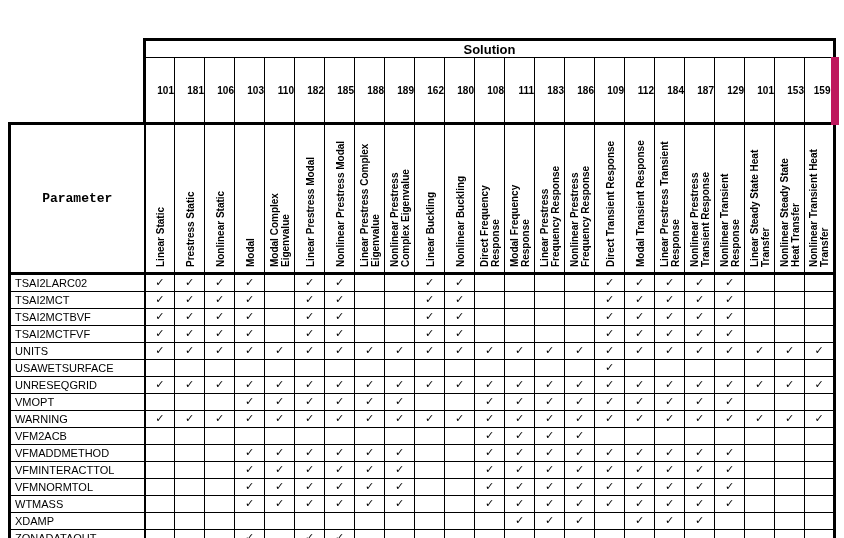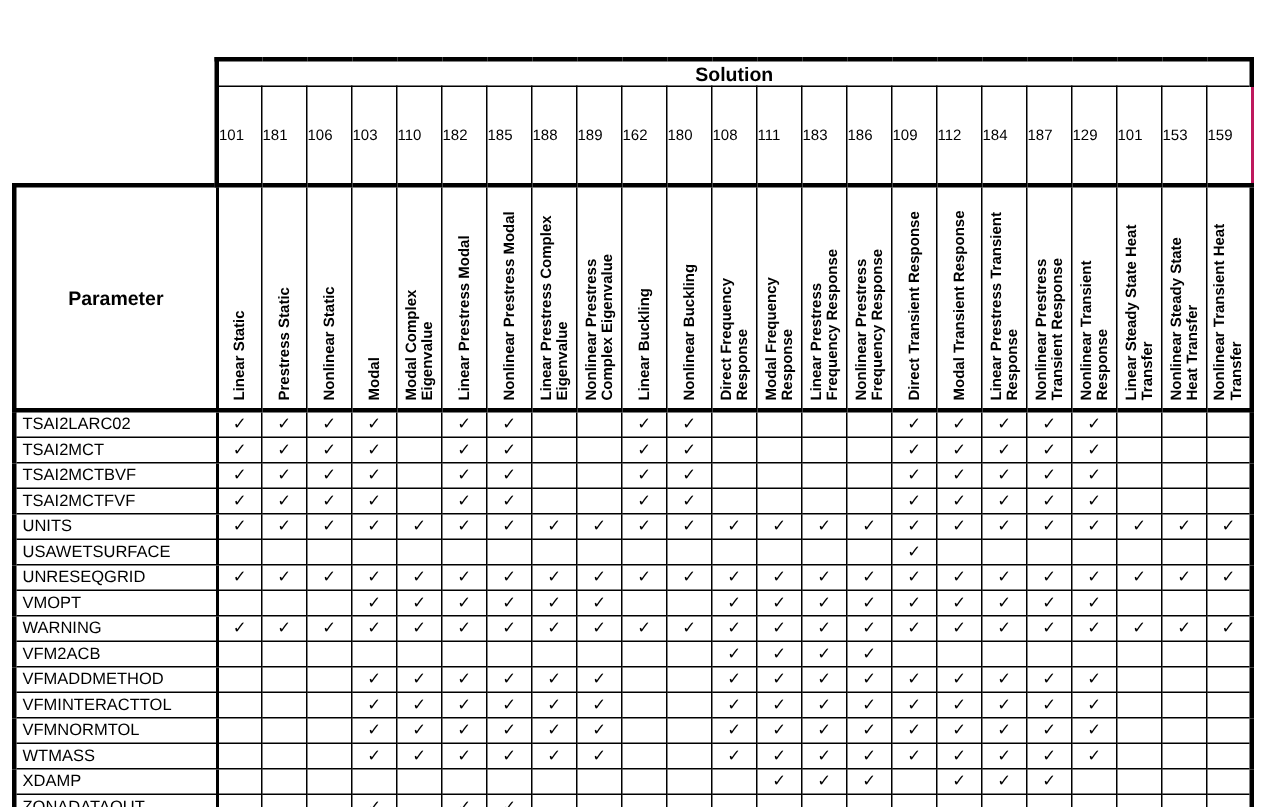--- a/index.html
+++ b/index.html
@@ -18,33 +18,33 @@
 
   td.corner { border: none; }
 
   th.sol-hdr {
     height: 18px; font-size: 13px; font-weight: bold;
     text-align: center; vertical-align: middle;
     border: 3px solid #000; border-bottom: 1px solid #000;
   }
 
   th.num {
-    height: 66px; font-size: 10px; font-weight: normal;
-    text-align: left; vertical-align: middle;
+    height: 66px; font-size: 10px; font-weight: bold;
+    text-align: right; vertical-align: middle;
     border: 1px solid #000; border-bottom: 3px solid #000;
   }
   #numbers-row th.num:first-of-type { border-left: 3px solid #000; }
-  #numbers-row th.num:last-child { border-right: 2px solid #be185d; }
+  #numbers-row th.num:last-child { border-right: 8px solid #be185d; }
 
   th.param {
     font-size: 13px; font-weight: bold;
     text-align: center; vertical-align: middle;
     border: 1px solid #000;
     border-left: 3px solid #000; border-top: 3px solid #000;
-    border-bottom: 3px solid #000; border-right: 2px solid #000;
+    border-bottom: 3px solid #000; border-right: 2px solid #000; font-family: Liberation Mono, monospace;
   }
 
   th.rot {
     position: relative; height: 150px;
     border: 1px solid #000;
     border-top: 3px solid #000; border-bottom: 3px solid #000;
   }
   #headers-row th.rot:last-child { border-right: 3px solid #000; }
   th.rot .v {
     position: absolute; left: 50%; bottom: 5px;

